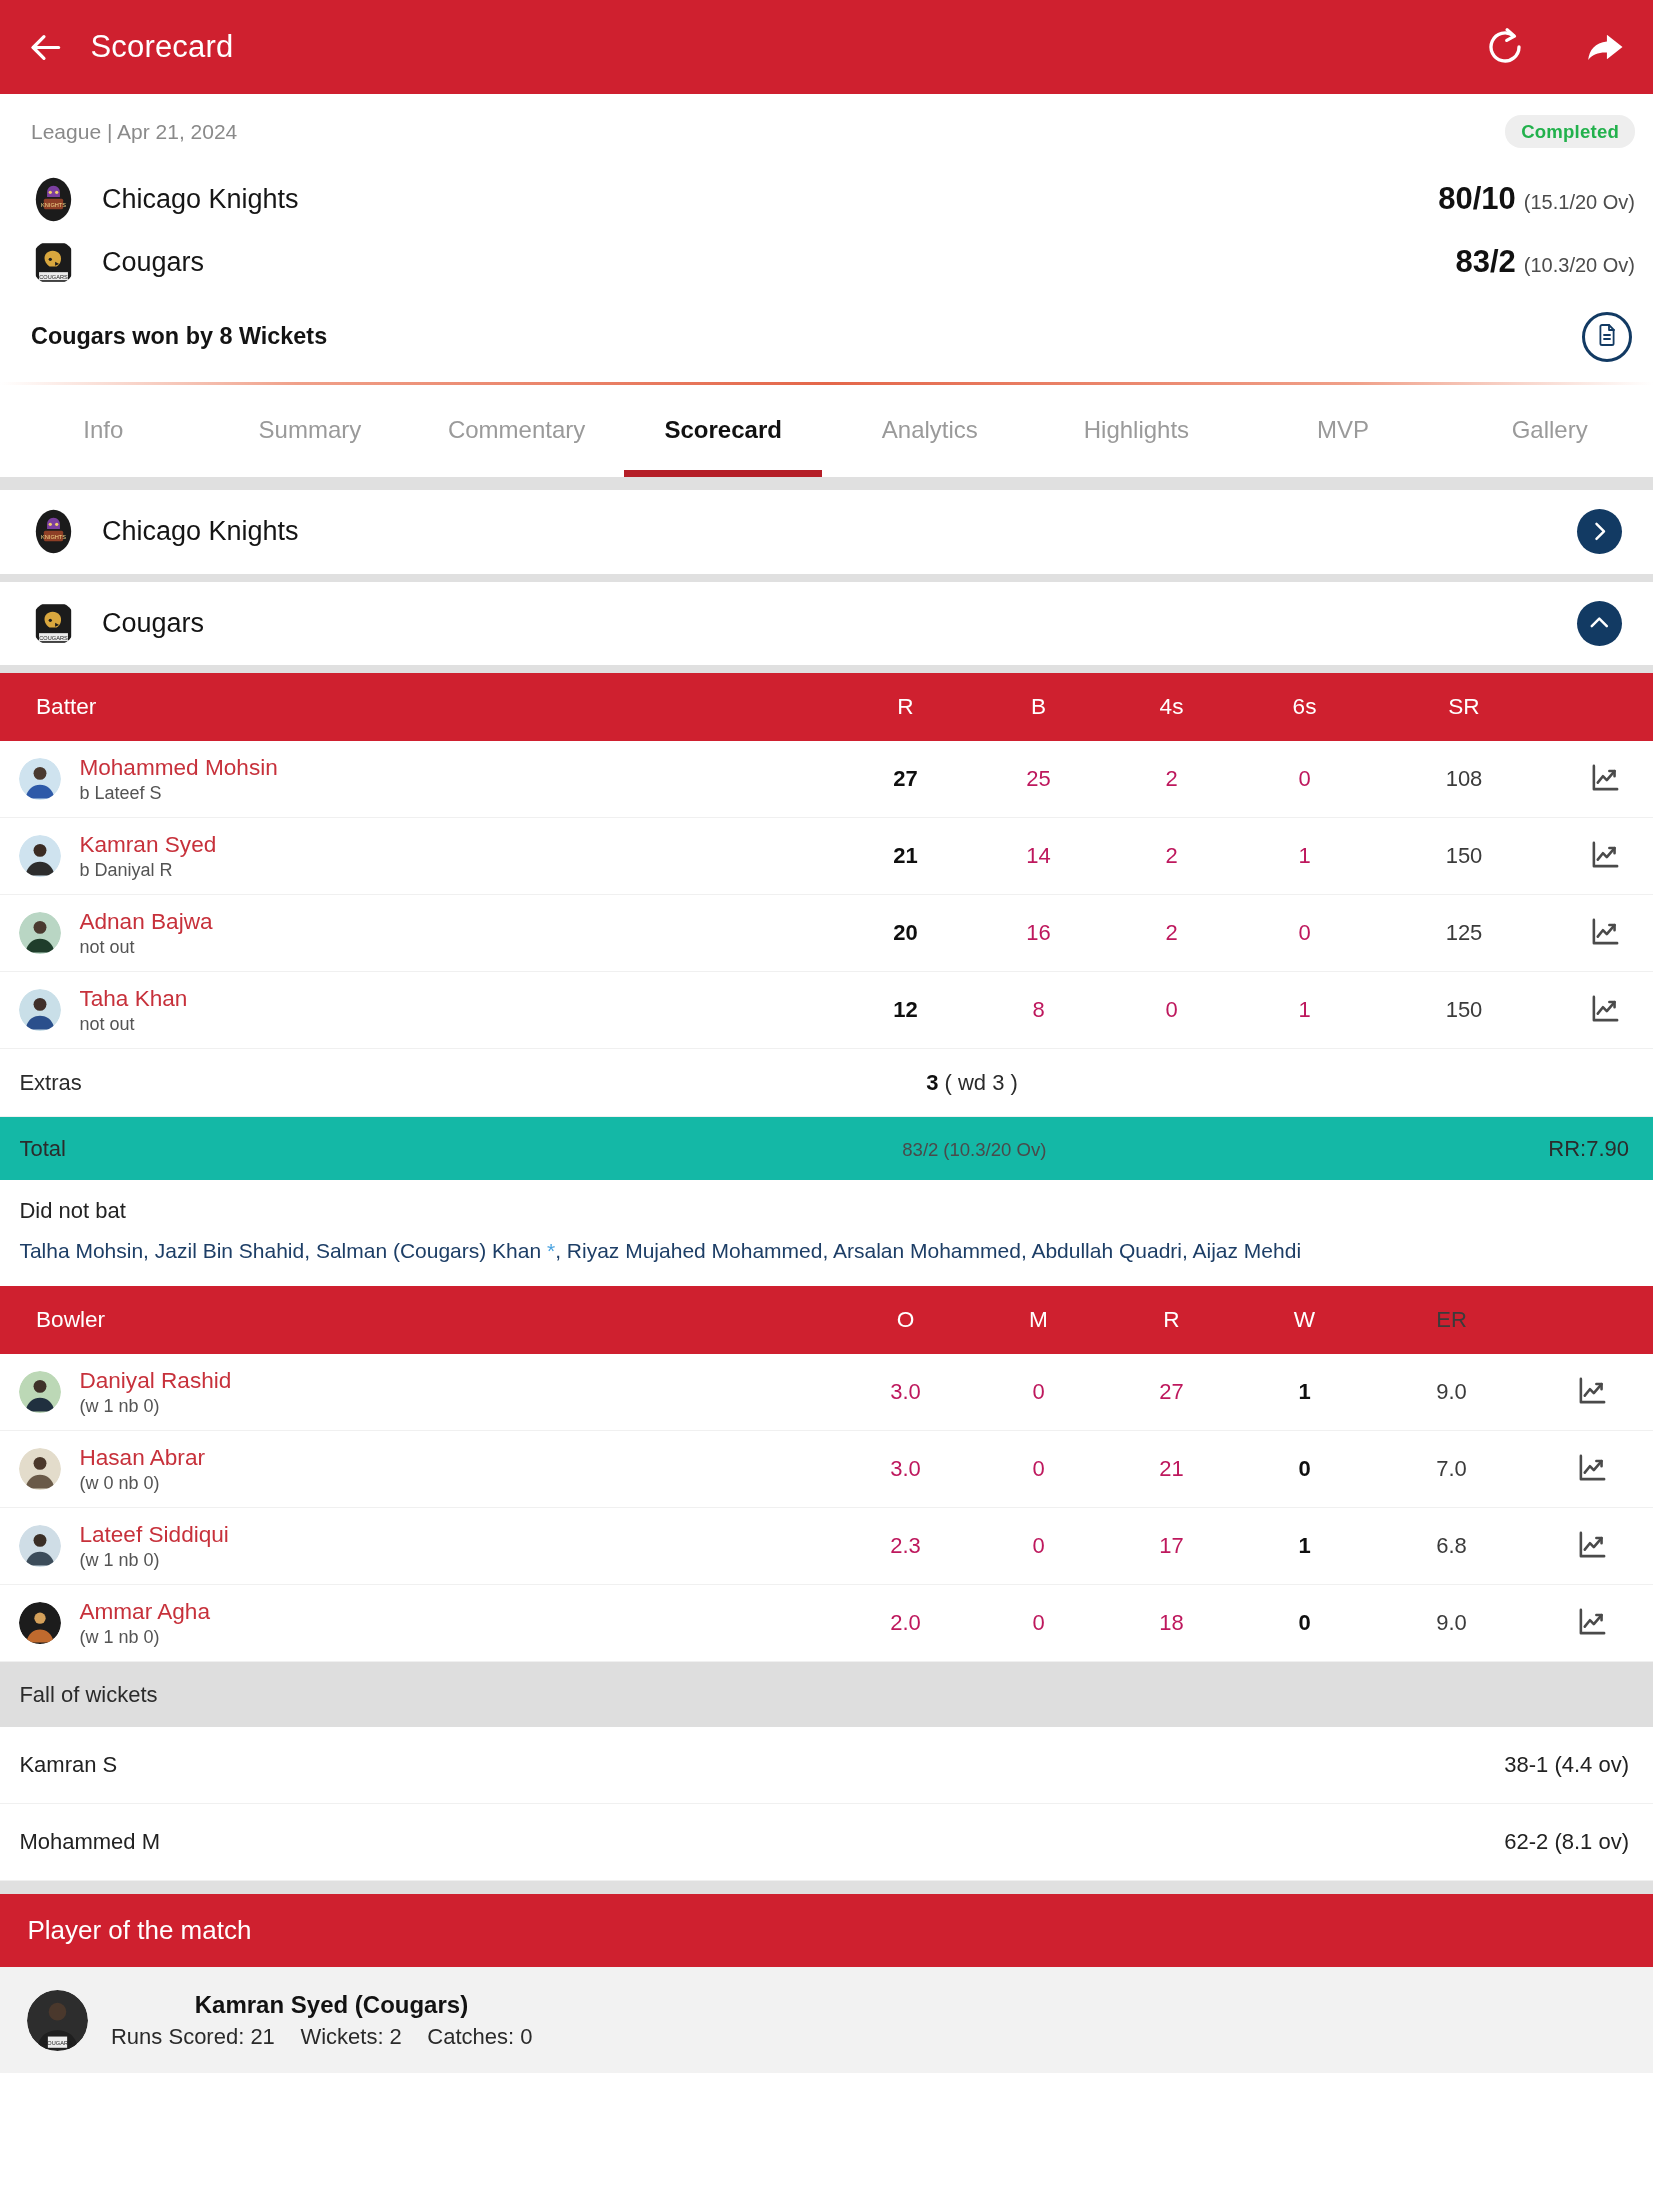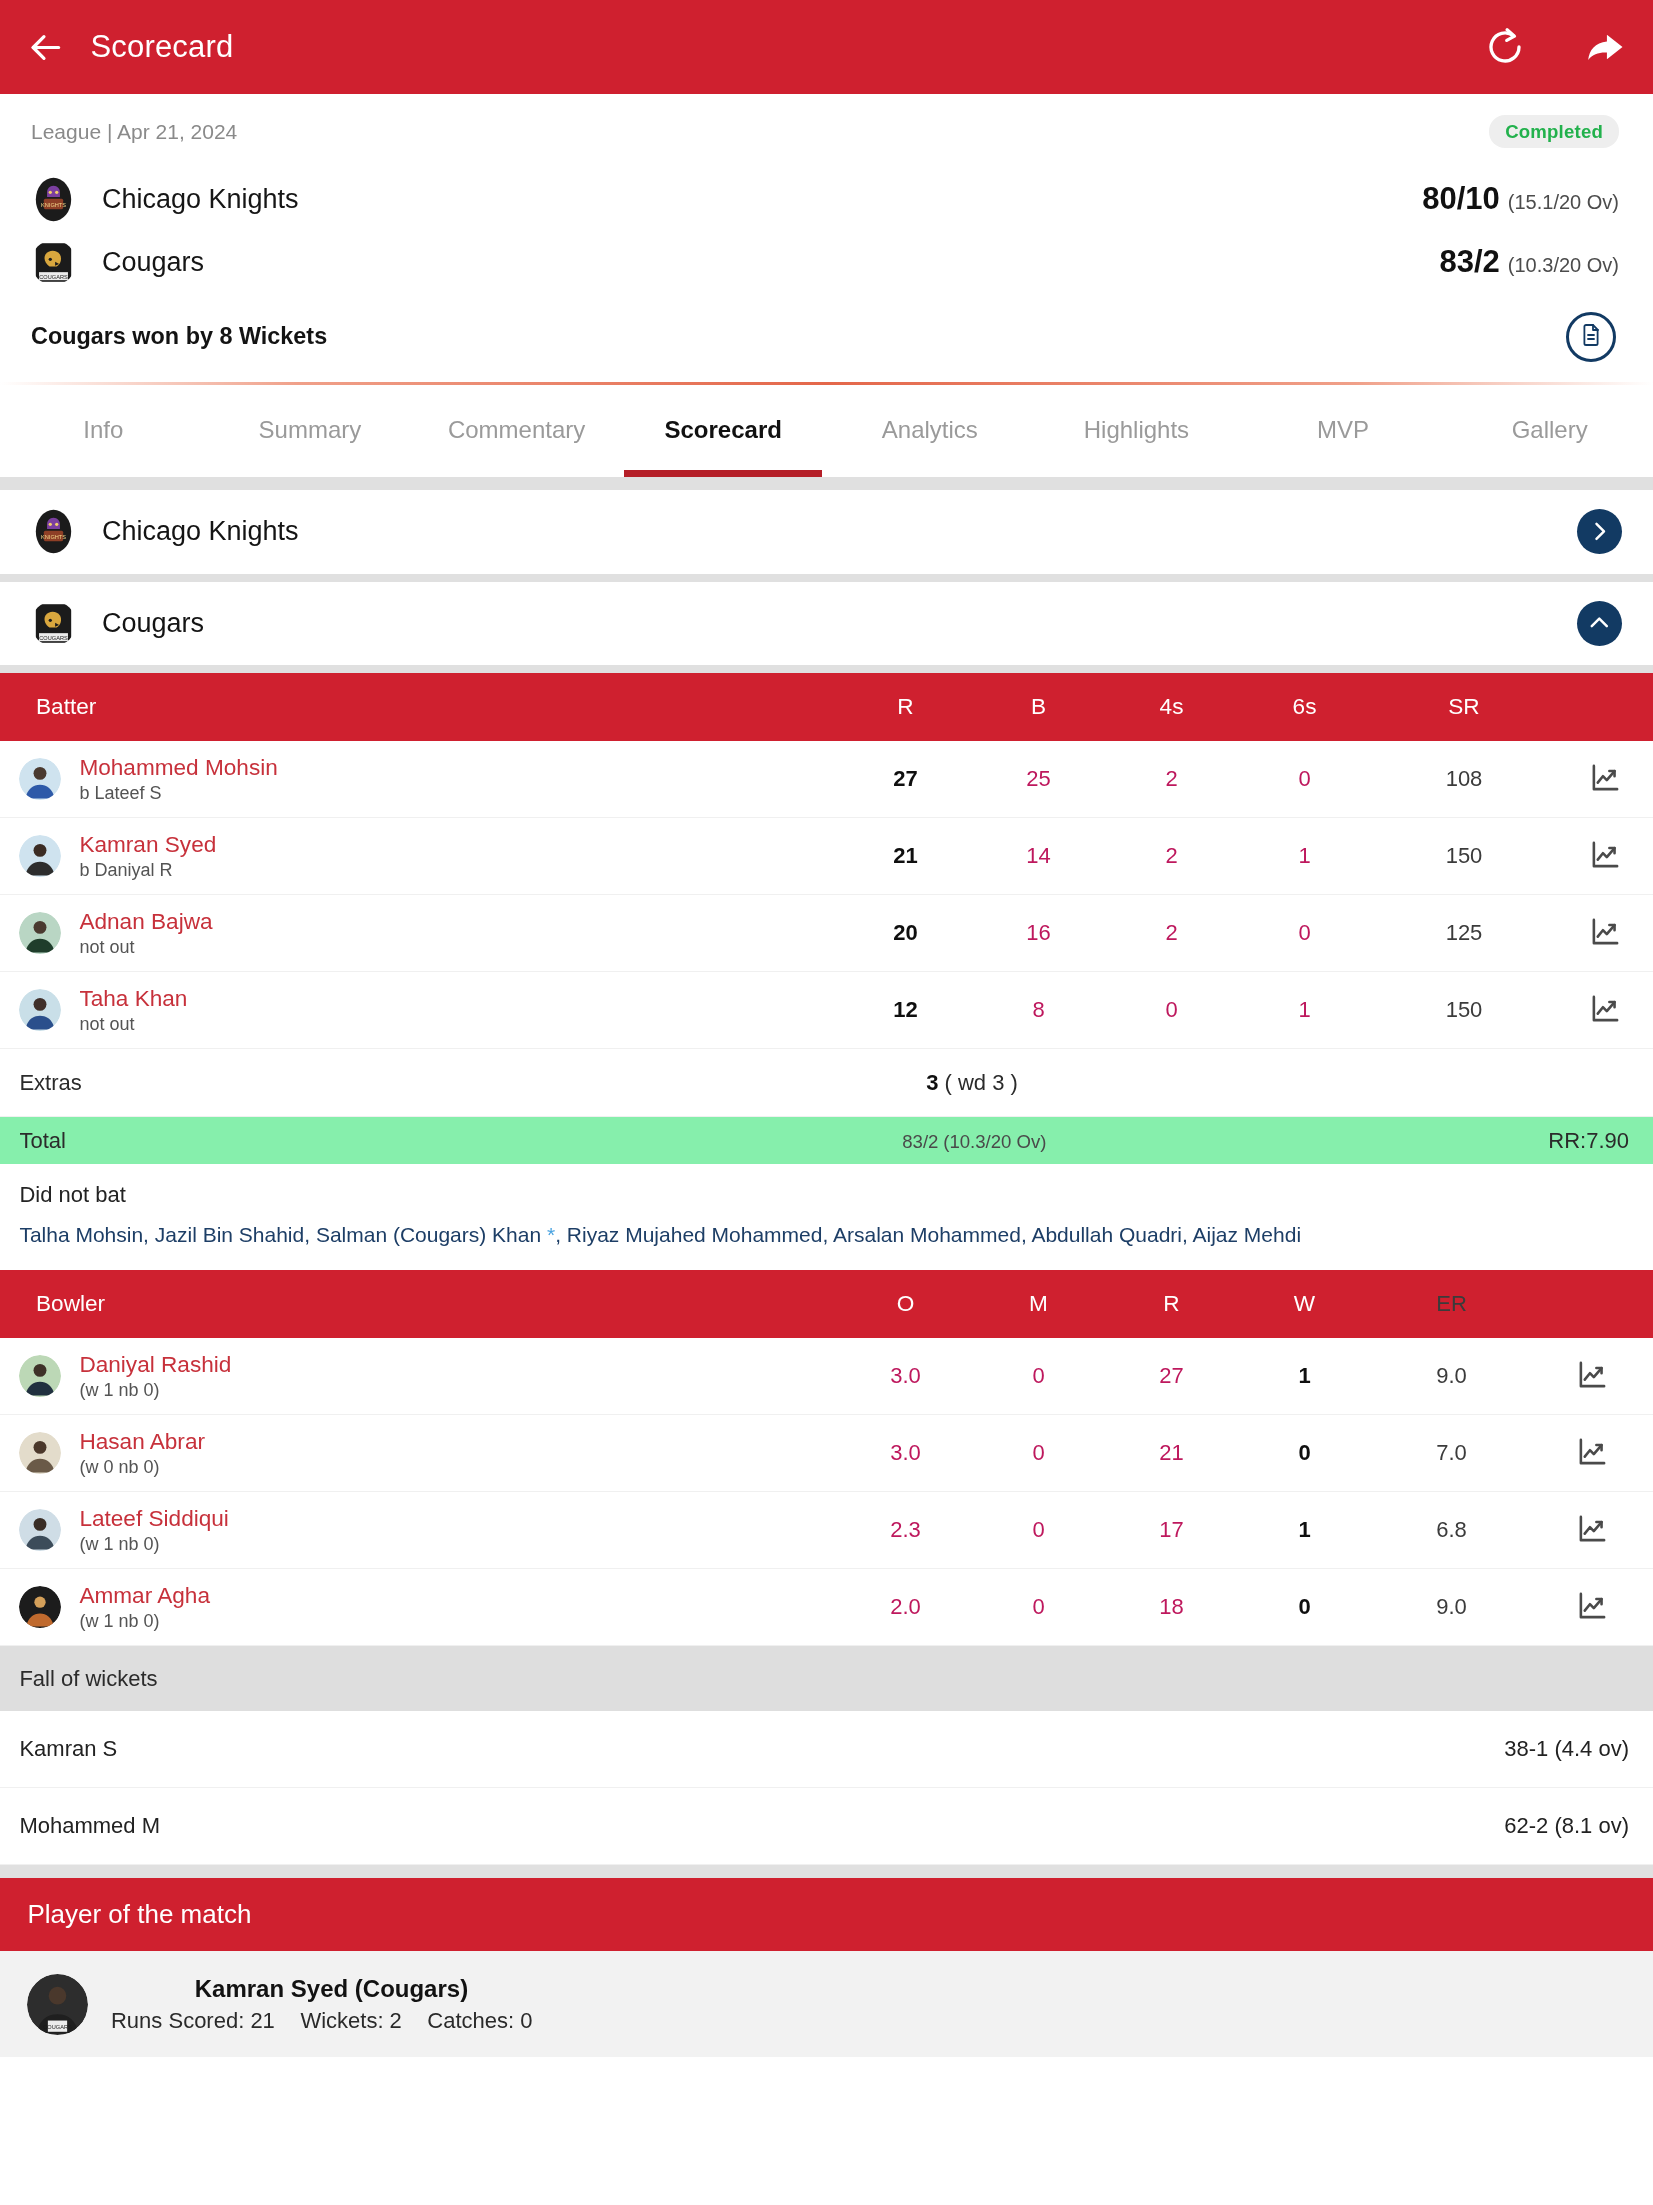--- a/index.html
+++ b/index.html
@@ -19,21 +19,21 @@
     align-items:center;
     padding:0 27.4px;
   }
   .appbar-left { display:flex; align-items:center; gap:26px; flex:1; }
   .back-arrow { width:37px; height:37px; display:block; }
   .appbar-title { color:#fff; font-size:31px; font-weight:400; letter-spacing:0.2px; }
   .appbar-actions { display:flex; align-items:center; gap:58px; }
   .appbar-icon { width:42px; height:42px; display:block; cursor:pointer; }
 
   
-  .match-card { background:#fff; padding:21px 34px 0 31px; position:relative; }
+  .match-card { background:#fff; padding:21px 18px 0 31px; position:relative; }
   .meta-row { display:flex; align-items:center; justify-content:space-between; margin-bottom:19.4px; }
   .meta-text { font-size:21px; color:#8a8a8a; }
   .badge {
     background:#eeeeee; color:#22b14c; font-size:18.6px; font-weight:bold;
     padding:5.7px 16px; border-radius:16px; letter-spacing:0.2px;
   }
   .team-row { display:flex; align-items:center; padding:9px 0; }
   .team-logo { width:45px; height:45px; border-radius:50%; flex-shrink:0; overflow:hidden; }
   .team-name { font-size:27px; margin-left:26px; color:#161616; flex:1; }
   .team-score { font-size:31px; font-weight:bold; color:#111; white-space:nowrap;margin-left:23px; }
@@ -114,21 +114,21 @@
   
   .extras-row {
     display:flex; align-items:center; background:#fff; height:68px;
     border-bottom:1.6px solid #f0f0f0; font-size:22px; color:#2b2b2b;
   }
   .extras-label { flex:0 0 839px; padding-left:19.4px; }
   .extras-val { flex:0 0 266px; text-align:center; }
   .extras-val b { font-weight:bold; color:#0f0f0f; }
 
   .total-row {
-    display:flex; align-items:center; background:#86efac; height:47px;
+    display:flex; align-items:center; background:#14b8a6; height:63px;
     font-size:22px; color:#2b2b2b;
   }
   .total-label { flex:0 0 839px; padding-left:19.4px; }
   .total-val { flex:0 0 266px; text-align:center; font-weight:bold; color:#101010; }
   .total-val span { font-weight:normal; font-size:18.6px; color:#4a4a4a; margin-left:4.8px; }
   .total-rr { flex:1; text-align:right; padding-right:24px; }
 
   .dnb-wrap { background:#fff; padding:18px 19.4px 21px 19.4px; }
   .dnb-title { font-size:22px; color:#232323; margin-bottom:11.3px; }
   .dnb-names { font-size:21px; color:#1d3e66; line-height:1.4; }

